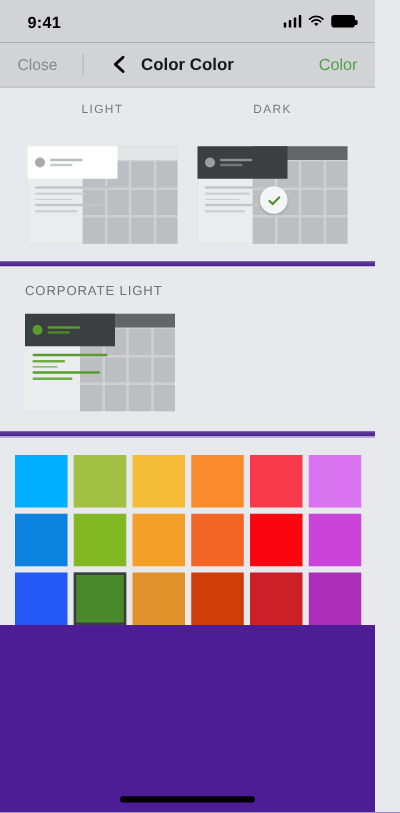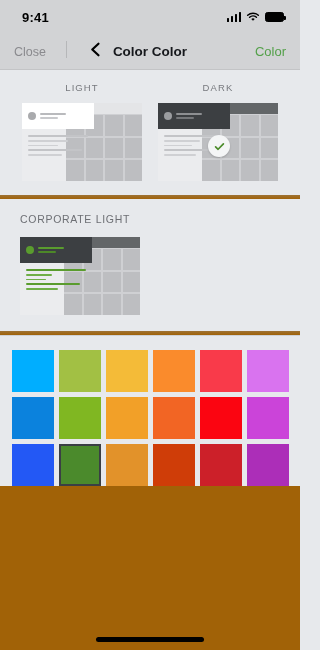--- a/index.html
+++ b/index.html
@@ -2,21 +2,21 @@
 <html><head>
 <meta charset="utf-8">
 <style>
   * { box-sizing: border-box; margin: 0; padding: 0; }
   html, body {
     width: 300px; height: 650px;
     font-family: "Liberation Sans", sans-serif;
     background: #e7e9ec;
     overflow: hidden;
   }
-  .phone { position: relative; width: 300px; height: 650px; background: #a16207; }
+  .phone { position: relative; width: 300px; height: 650px; background: #4c1d95; }
 
   
   .statusbar {
     height: 34px; background: #d2d3d5;
     display: flex; align-items: center; justify-content: space-between;
     padding: 0 16px 0 22px;
   }
   .clock { font-size: 13px; font-weight: bold; color: #000; letter-spacing: .2px; }
   .status-right { display: flex; align-items: center; gap: 5px; }
   .bars { display: flex; align-items: flex-end; gap: 1.5px; height: 9px; }
@@ -28,21 +28,21 @@
   .battery { width: 19px; height: 9.5px; border: 1px solid #000; border-radius: 2.5px; position: relative; background: #000; }
   .battery:after { content:""; position:absolute; right:-3px; top:2.5px; width:1.6px; height:4px; background:#000; border-radius:0 1px 1px 0; }
 
   
   .navbar {
     height: 36px; background: #d2d3d5;
     display: flex; align-items: center; position: relative;
     padding: 0 14px 0 10px;
     border-bottom: 1px solid #c3c4c6;
   }
-  .nav-left { display: flex; gap: 11px; }
+  .nav-left { display: flex; align-items: center; gap: 11px; }
   .close-btn { font-size: 12.5px; color: #8a8a8e; padding: 4px 8px 4px 4px; }
   .nav-divider { width: 1px; height: 17px; background: #b6b7b9; margin: 0 9px 0 1px; }
   .back-chevron { width: 17px; height: 17px; display: block; }
   .nav-title {
     position: absolute; left: 0; right: 0; text-align: center;
     font-size: 13.5px; font-weight: bold; color: #16181c; pointer-events: none;
   }
   .save-btn { margin-left: auto; font-size: 13px; color: #54a04a; z-index: 2; }
 
   
@@ -51,21 +51,21 @@
   .sep {
     height: 4px;
     background: linear-gradient(to bottom, rgba(150,152,158,.30), rgba(150,152,158,0));
   }
   .sep-line { height:1px; background:#cfd1d5; }
 
   .theme-row { display: flex; justify-content: space-around; padding: 0 14px; }
   .theme-cell { width: 123px; display: flex; flex-direction: column; align-items: center; }
   .theme-label {
     font-size: 9.5px; letter-spacing: 1.1px; color: #77797e;
-    margin-bottom: 10px; text-align: center;
+    margin-bottom: 24px; text-align: center;
   }
 
   
   .mock { width: 120px; height: 78px; position: relative; background: #cfd0d3; }
   .mock-grid { position:absolute; left:44px; top:0; right:0; bottom:0;
     display:grid; grid-template-columns: repeat(4,1fr); grid-template-rows: repeat(3,1fr);
     gap: 2px; padding-top: 12px; }
   .mock-grid div { background:#bdbec1; }
   .mock-topbar { position:absolute; left:44px; right:0; top:0; height:11px; }
   .mock-side { position:absolute; left:0; top:0; width:44px; bottom:0; background:#ebecee; }

